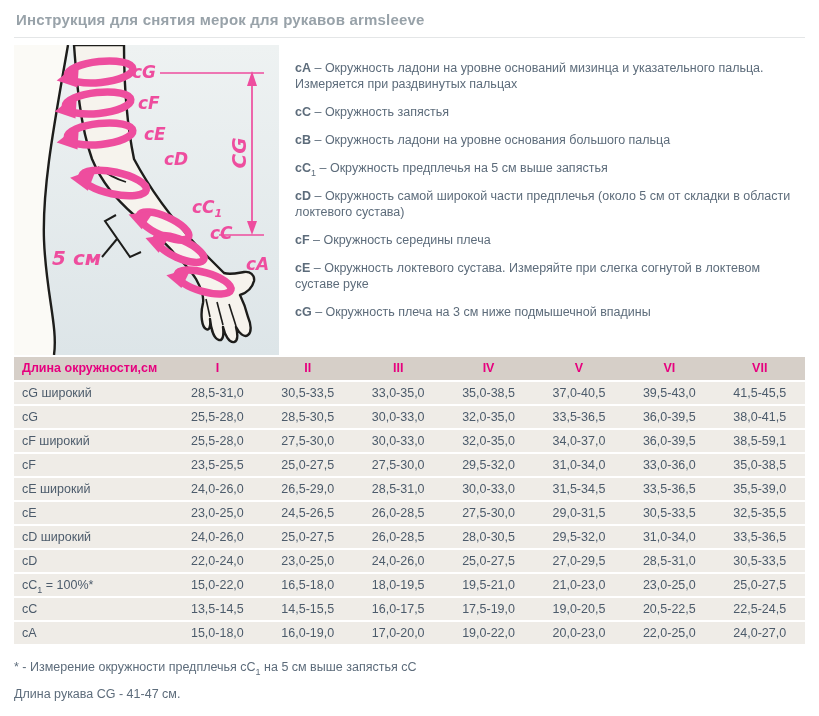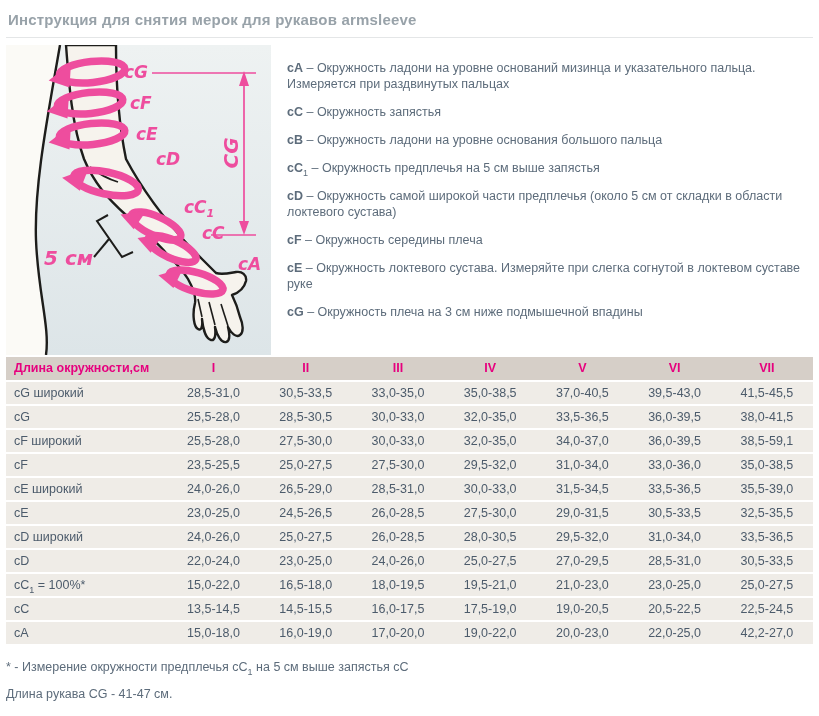--- a/index.html
+++ b/index.html
@@ -1,21 +1,21 @@
 <!DOCTYPE html>
 <html style="--accent_pink: #e6007e; --figure_pink: #ee4d9e; --header_bg: #d6cfc8; --row_bg: #efece7; --table_text: #4c5b6b; --text: #5d6c7b; --title_text: #98a2a9;"><head>
 <meta charset="utf-8">
 <style>
   html,body{margin:0;padding:0;}
   body{
     width:819px;height:716px;overflow:hidden;background:#ffffff;
     font-family:"Liberation Sans","DejaVu Sans",sans-serif;
     color:var(--text,#5d6c7b);
   }
-  .page{padding:0 6px;}
+  .page{padding:0 14px;}
   .page-header{border-bottom:1px solid #e4e6e7;padding:11px 2px 9px 2px;}
   h1.title{margin:0;font-size:15px;font-weight:bold;color:var(--title_text,#98a2a9);letter-spacing:.2px;}
   .content{display:flex;gap:16px;padding-top:7px;}
   svg.figure{width:265px;height:310px;flex:none;display:block;}
   .legend{flex:1;font-size:12.5px;line-height:16px;padding-top:3px;}
   .legend p{margin:12px 0 9px 0;}
   .legend b{font-weight:bold;}
   sub{font-size:9px;line-height:0;}
   table{width:100%;border-collapse:separate;border-spacing:0 2px;font-size:12.5px;}
   thead th{background:var(--header_bg,#d6cfc8);color:var(--accent_pink,#e6007e);font-weight:bold;padding:4px 8px;line-height:15px;}
@@ -271,21 +271,21 @@
         </tr>
 
         <tr>
           <td class="c0"><span>cA</span><sub></sub><span></span></td>
           <td class="c">15,0-18,0</td>
           <td class="c">16,0-19,0</td>
           <td class="c">17,0-20,0</td>
           <td class="c">19,0-22,0</td>
           <td class="c">20,0-23,0</td>
           <td class="c">22,0-25,0</td>
-          <td class="c">42,2-27,0</td>
+          <td class="c">24,0-27,0</td>
         </tr>
       </tbody>
   </table>
 
   <p class="note"><span>* - Измерение окружности предплечья cC</span><sub>1</sub><span> на 5 см выше запястья cC</span></p>
   <p class="note note2">Длина рукава CG - 41-47 см.</p>
 
 </div>
 
 </body></html>

